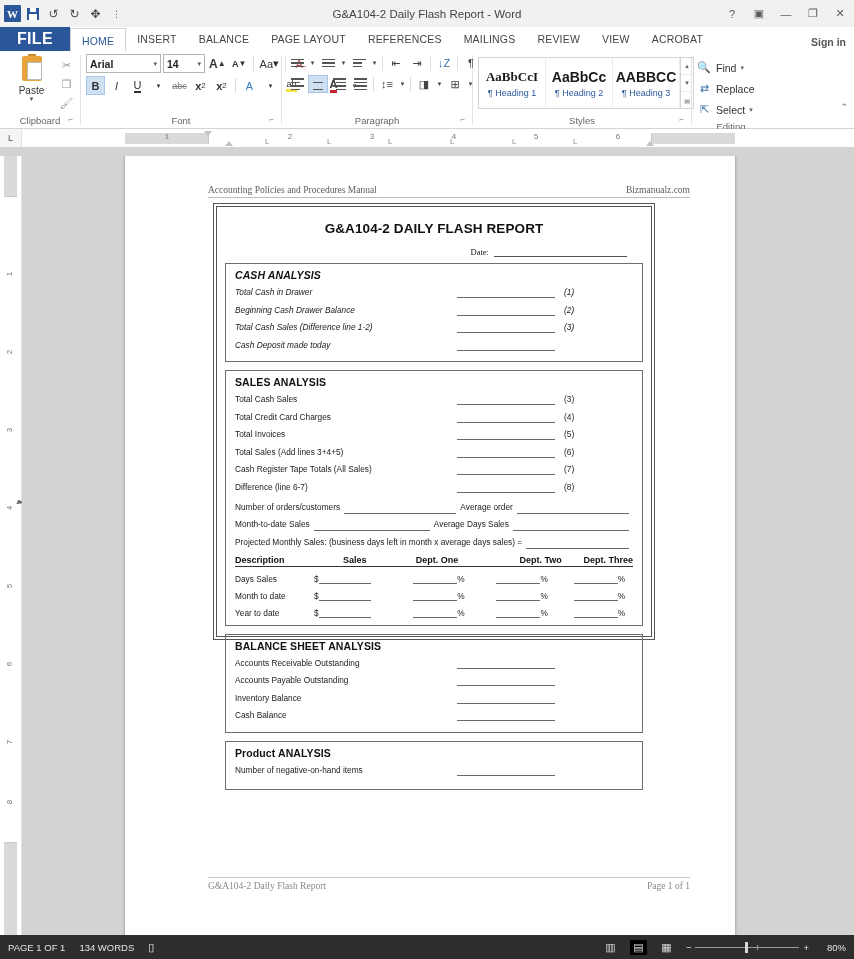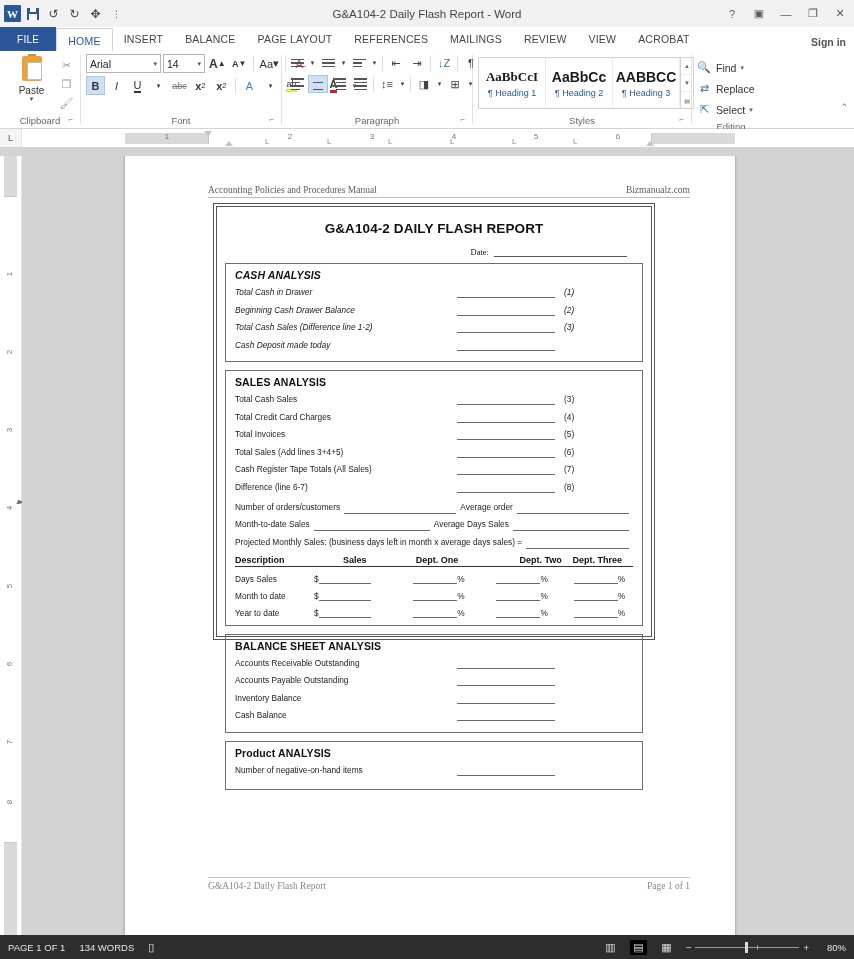--- a/index.html
+++ b/index.html
@@ -33,21 +33,21 @@
   .title-text{
     position:absolute; left:0; right:0; text-align:center;
     font-size:11.5px; color:#444; pointer-events:none;
   }
   .win-ctrl{ margin-left:auto; display:flex; align-items:center; padding-right:6px; gap:11px; color:#5a5a5a; font-size:11px;}
   .win-ctrl span{ width:16px; text-align:center; }
 
   
   .tabrow{ height:24px; background:#fff; display:flex; align-items:flex-end; position:relative; }
   .tab-file{
-    background:#2b579a; color:#fff; font-size:10px; font-weight:normal;
+    background:#2b579a; color:#fff; font-size:16px; font-weight:bold;
     height:24px; padding:0 17px; display:flex; align-items:center; letter-spacing:.3px;
   }
   .tab{
     font-size:10.5px; color:#444; height:24px; padding:0 11px;
     display:flex; align-items:center; letter-spacing:.2px;
   }
   .tab.active{ background:#fff; color:#2b579a; border:1px solid #d4d4d4; border-bottom:none; position:relative; top:1px;}
   .signin{ margin-left:auto; font-size:10.5px; color:#555; padding:0 8px 3px 0;font-weight:bold; }
 
   
@@ -80,21 +80,21 @@
   .paste-car{ font-size:7px; color:#555; line-height:6px;}
   .clip-mini{ display:flex; flex-direction:column; gap:3px; padding-top:3px; }
   .mini-ico{ width:17px; height:16px; display:flex; align-items:center; justify-content:center; font-size:11px; color:#9a9a9a;}
 
   
   .fontrow{ display:flex; align-items:center; gap:2px; margin-bottom:3px; }
   .combo{
     height:19px; border:1px solid #b5b5b5; background:#fff; font-size:10.5px;
     display:flex; align-items:center; padding:0 3px; color:#222;
   }
-  .combo .cv{ flex:1; overflow:hidden; white-space:nowrap; }
+  .combo .cv{ flex:1; overflow:hidden; white-space:nowrap;font-weight:bold; }
   .combo .car{ font-size:7px; color:#555; padding-left:3px; }
   .fname{ width:75px; }
   .fsize{ width:42px; }
   .ibtn{
     min-width:19px; height:19px; display:flex; align-items:center; justify-content:center;
     font-size:11px; color:#333; padding:0 2px;
   }
   .ibtn.on{ background:#cfe0f3; border:1px solid #a8c6e8; }
   .vsep{ width:1px; height:15px; background:#ddd; margin:0 2px; }
   .supa{ font-size:8px; vertical-align:super; }
@@ -636,21 +636,21 @@
           <div class="inline-row">
             <span class="flabel">Projected Monthly Sales: (business days left in month x average days sales) =</span>
             <span class="grow"></span>
           </div>
 
           <div class="dept-head">
             <span class="dh" style="width:80px;">Description</span>
             <span class="dh" style="width:82px;text-align:center;">Sales</span>
             <span class="dh" style="width:84px;text-align:center;">Dept. One</span>
             <span class="dh" style="width:84px;text-align:right;">Dept. Two</span>
-            <span class="dh" style="width:72px;text-align:center;">Dept. Three</span>
+            <span class="dh" style="width:72px;text-align:right;">Dept. Three</span>
           </div>
 
           <div class="dept-row">
             <span class="dr-lbl" style="width:80px;">Days Sales</span>
             <span class="dr-cell" style="width:82px;">
                 <span>$</span>
                 <span class="dr-line" style="width:52px;"></span>
               </span>
             <span class="dr-cell" style="width:84px;padding-left:18px;">
                 <span class="dr-line" style="width:44px;"></span>

